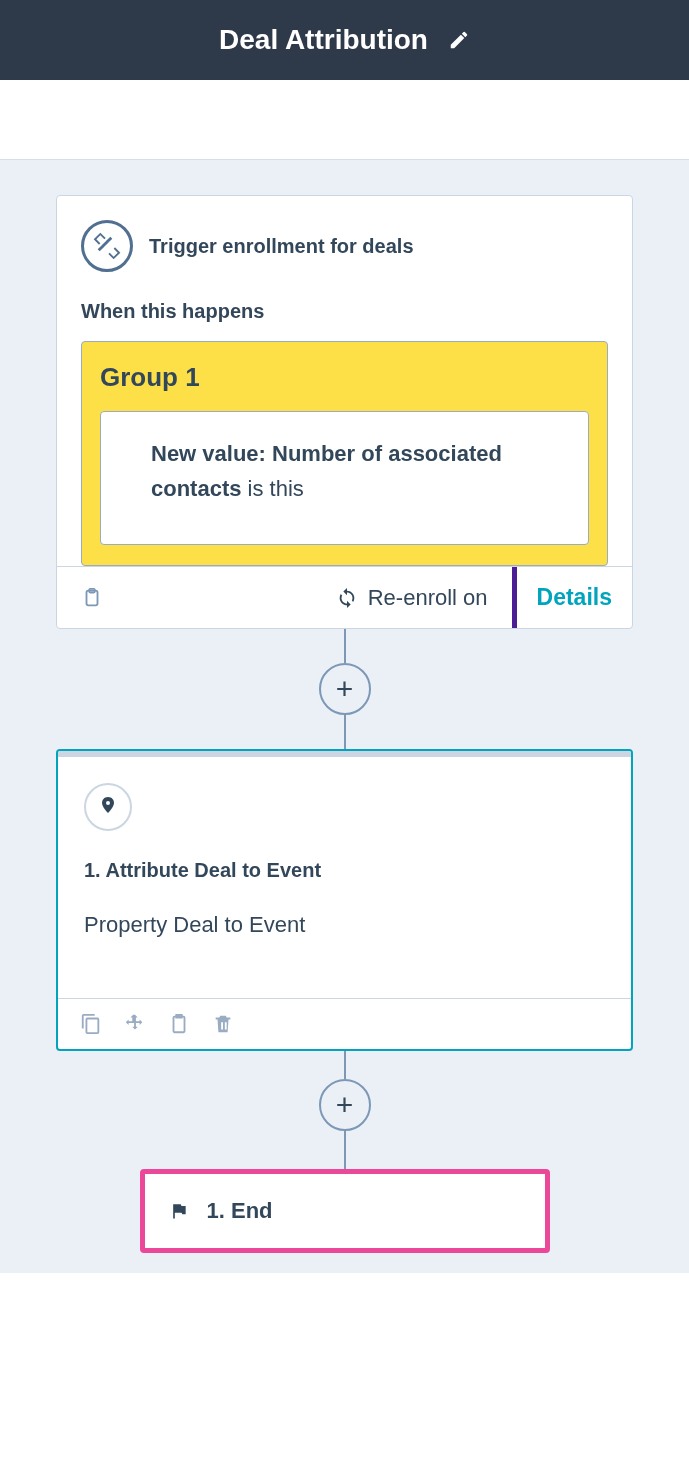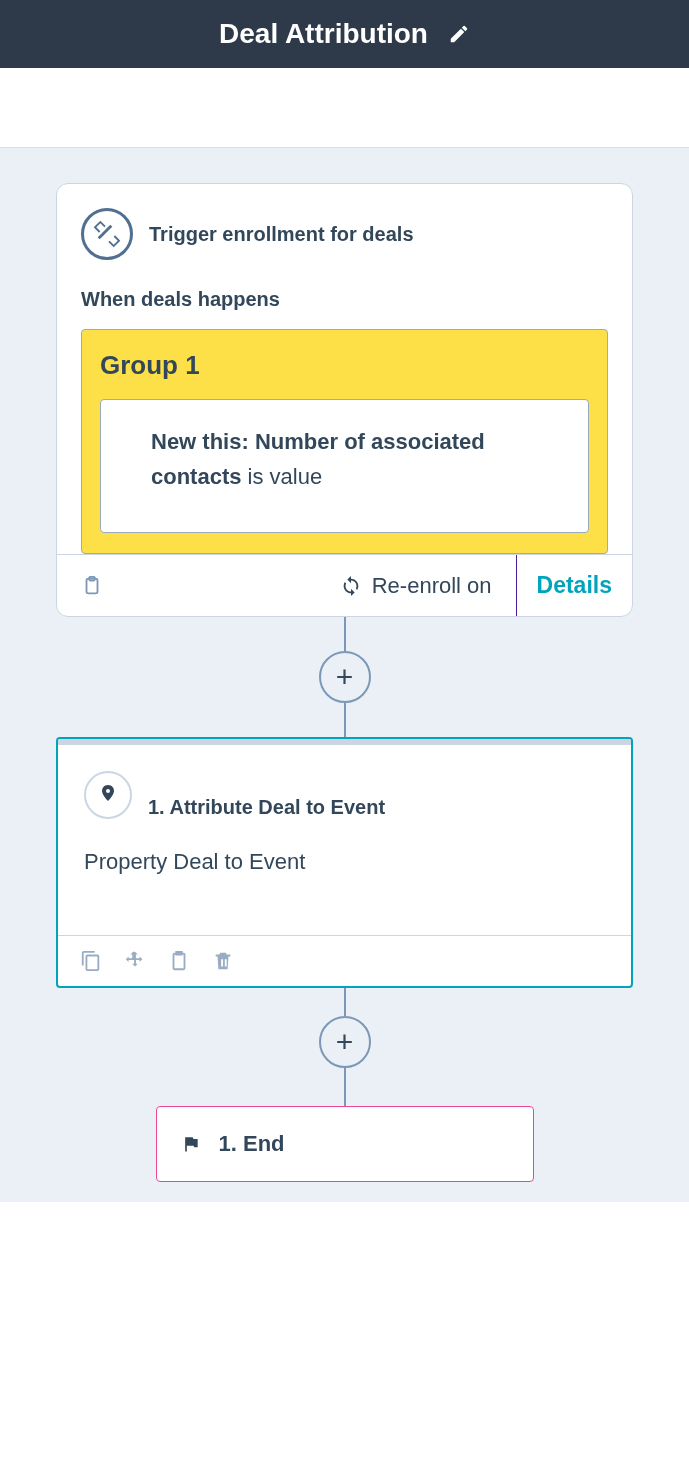--- a/index.html
+++ b/index.html
@@ -1,21 +1,21 @@
 <!DOCTYPE html>
 <html><head>
   <meta charset="utf-8">
   <style>
     * { box-sizing: border-box; margin: 0; padding: 0; }
     body { font-family: -apple-system, BlinkMacSystemFont, "Segoe UI", Helvetica, Arial, sans-serif; background: #fff; width: 689px; }
     
     .header {
       background: #2e3a4a;
       color: #fff;
-      height: 68px;
+      height: 80px;
       display: flex;
       align-items: center;
       justify-content: center;
       gap: 20px;
     }
     .header-title {
       font-size: 28px;
       font-weight: 700;
     }
     .pencil-icon {
@@ -32,21 +32,21 @@
     
     .canvas {
       background: #eaf0f6;
       padding: 35px 46px 20px 46px;
       position: relative;
     }
     
     .trigger-card {
       background: #fff;
       border: 1px solid #cbd6e2;
-      border-radius: 12px;
+      border-radius: 4px;
       width: 577px;
       margin: 0 auto;
     }
     .trigger-card-body {
       padding: 24px 24px 0 24px;
     }
     .trigger-header {
       display: flex;
       align-items: center;
       gap: 16px;
@@ -141,21 +141,21 @@
       height: 24px;
     }
     .clipboard-icon { stroke: #7c98b6; fill: none; stroke-width: 2; }
     .refresh-icon { fill: #33475b; }
     .reenroll-label {
       font-size: 22px;
       color: #33475b;
       margin-left: auto;
     }
     .footer-right {
-      border-left: 1px solid #4c1d95;
+      border-left: 5px solid #4c1d95;
       padding: 0 20px;
       height: 100%;
       display: flex;
       align-items: center;
     }
     .details-link {
       font-size: 23px;
       font-weight: 700;
       color: #00a4bd;
     }
@@ -191,23 +191,24 @@
     }
     .action-topbar {
       height: 6px;
       background: #cbd6e2;
     }
     .action-body {
       padding: 26px 26px 60px 26px;
     }
     .action-header {
       display: flex;
-      align-items: flex-end;
-      gap: 16px;
+      align-items: flex-start;
+      gap: 28px;
       margin-bottom: 30px;
+      flex-direction: column;
     }
     .action-icon-circle {
       width: 48px;
       height: 48px;
       border: 2px solid #cbd6e2;
       border-radius: 50%;
       display: flex;
       align-items: center;
       justify-content: center;
     }
@@ -232,23 +233,23 @@
       gap: 22px;
     }
     .action-footer svg {
       width: 22px;
       height: 22px;
       fill: #99acc2;
     }
     
     .end-card {
       background: #fff;
-      border: 1px solid #ec4899;
-      border-radius: 4px;
-      width: 378px;
+      border: 5px solid #ec4899;
+      border-radius: 4px;
+      width: 410px;
       margin: 0 auto;
       padding: 24px 24px;
       display: flex;
       align-items: center;
       gap: 18px;
     }
     .end-card svg {
       width: 20px;
       height: 24px;
       fill: #33475b;
@@ -276,28 +277,28 @@
   <div class="trigger-card">
     <div class="trigger-card-body">
       <div class="trigger-header">
         <div class="handshake-circle">
           <svg viewBox="0 0 24 24">
               <path d="M11 6L7 2 2 7l4 4 1-1-3-3 3-3 3 3 1-1zm2 12l4 4 5-5-4-4-1 1 3 3-3 3-3-3-1 1zM8.5 11l1.5 1.5L6.5 16 5 14.5 8.5 11zm3-3L13 9.5 9.5 13 8 11.5 11.5 8zm3-3L16 6.5 12.5 10 11 8.5 14.5 5z"></path>
             </svg>
         </div>
         <span class="trigger-title">Trigger enrollment for deals</span>
       </div>
-      <div class="when-label">When deals happens</div>
+      <div class="when-label">When this happens</div>
       <div class="group-box">
         <div class="group-title">Group 1</div>
         <div class="condition-box">
           <ul class="condition-list">
             <li class="condition-item">
-              <span class="cb">New this: Number of associated contacts</span>
-              <span>is value</span>
+              <span class="cb">New value: Number of associated contacts</span>
+              <span>is this</span>
             </li>
           </ul>
         </div>
       </div>
     </div>
     <div class="trigger-footer">
       <div class="footer-left">
         <svg class="clipboard-icon" viewBox="0 0 24 24">
             <rect x="6" y="4" width="12" height="16" rx="2"></rect>
             <rect x="9" y="2" width="6" height="4" rx="1"></rect>

